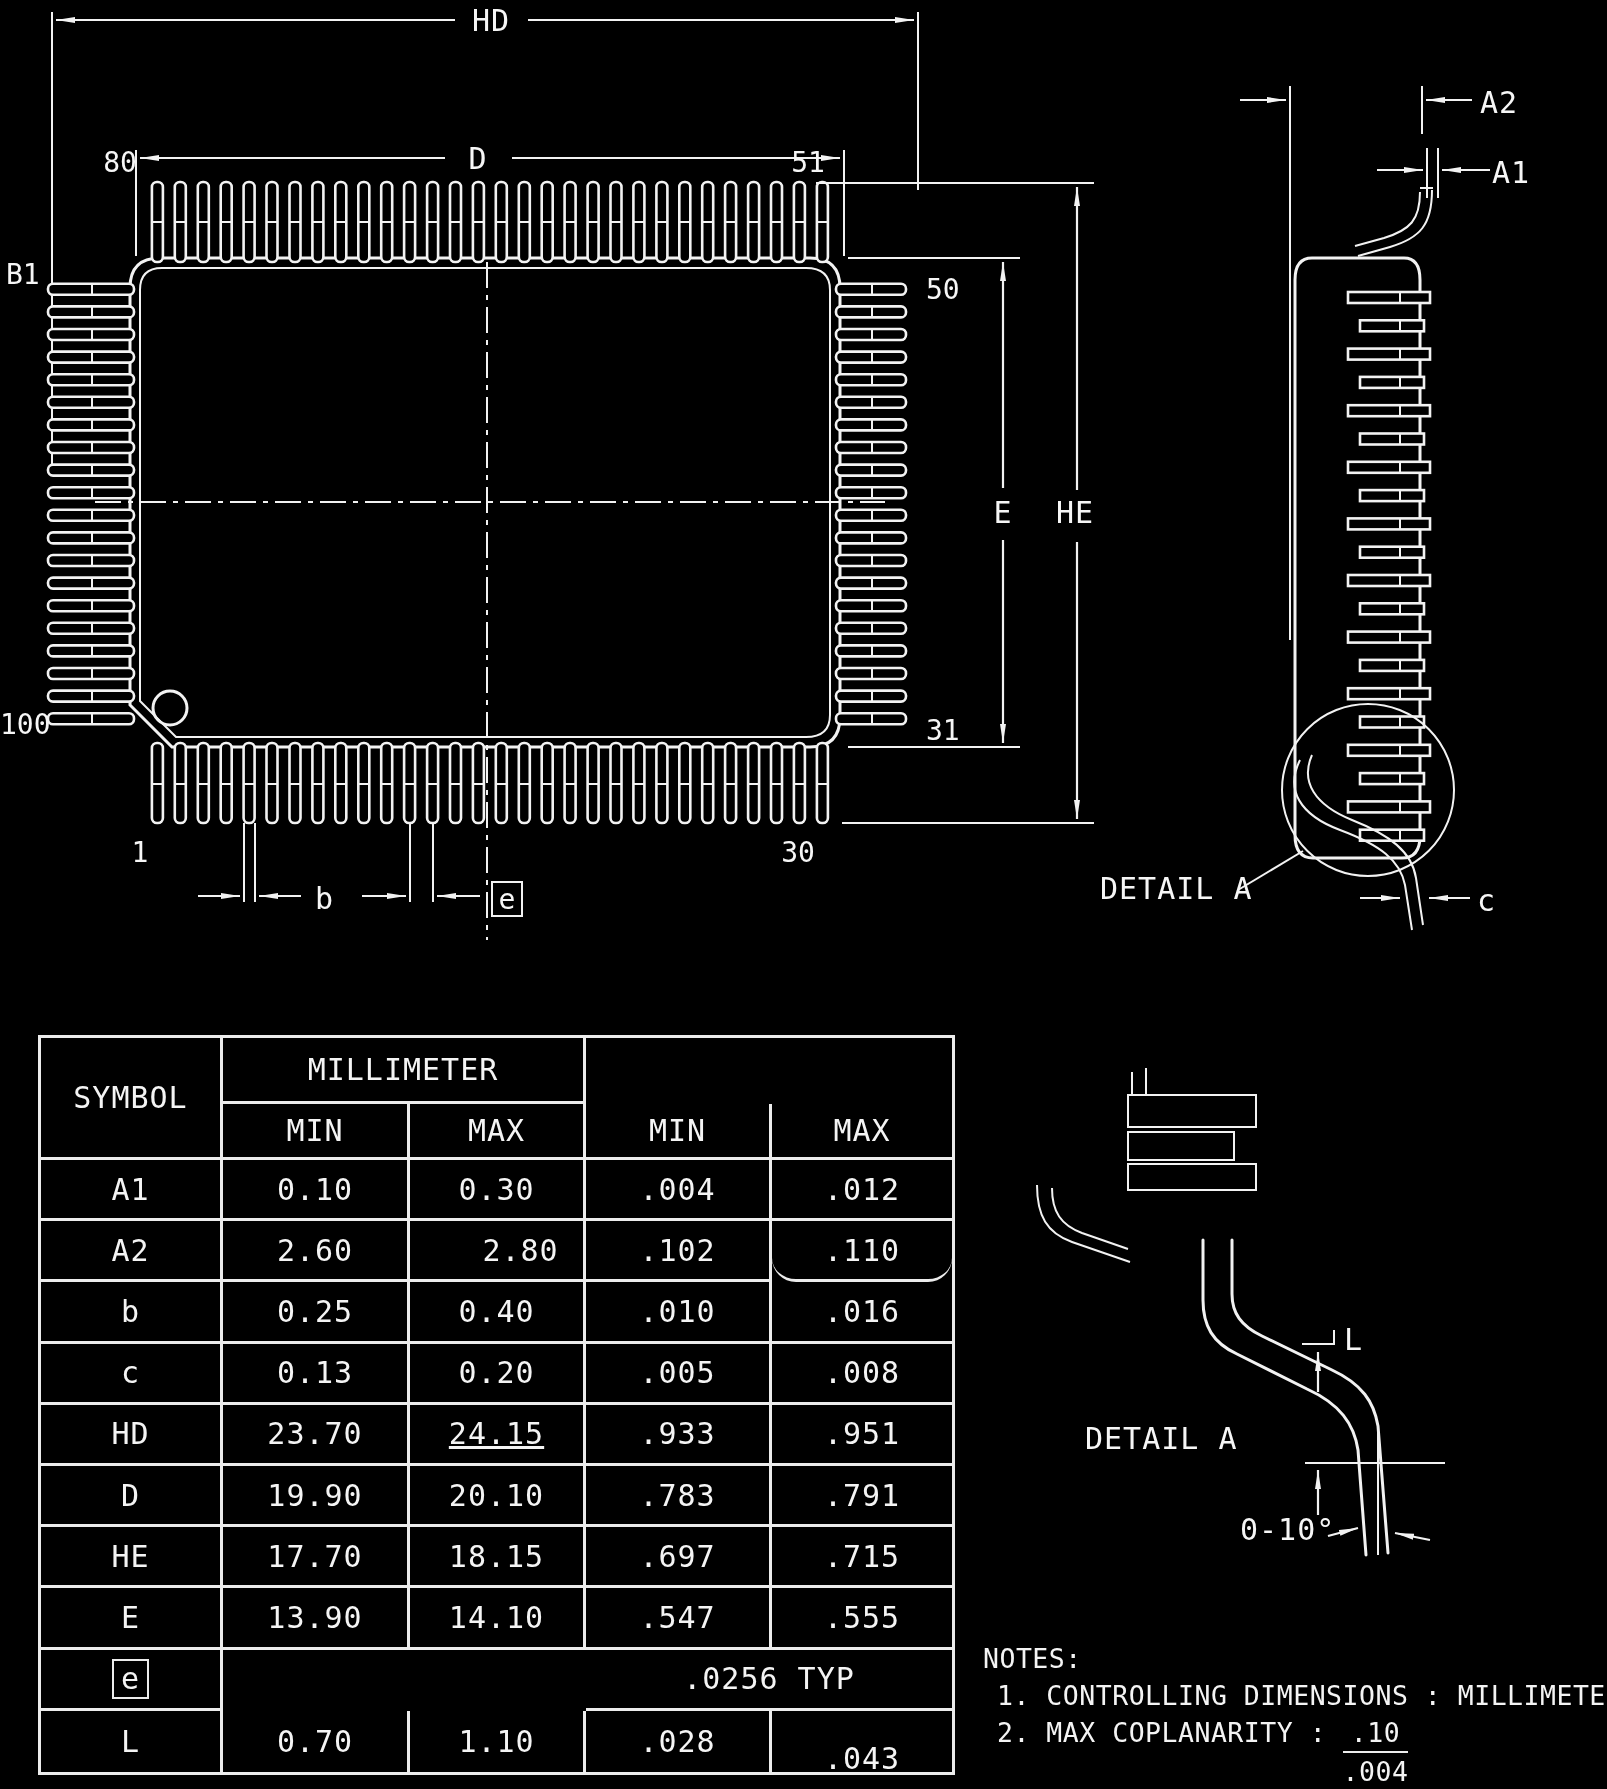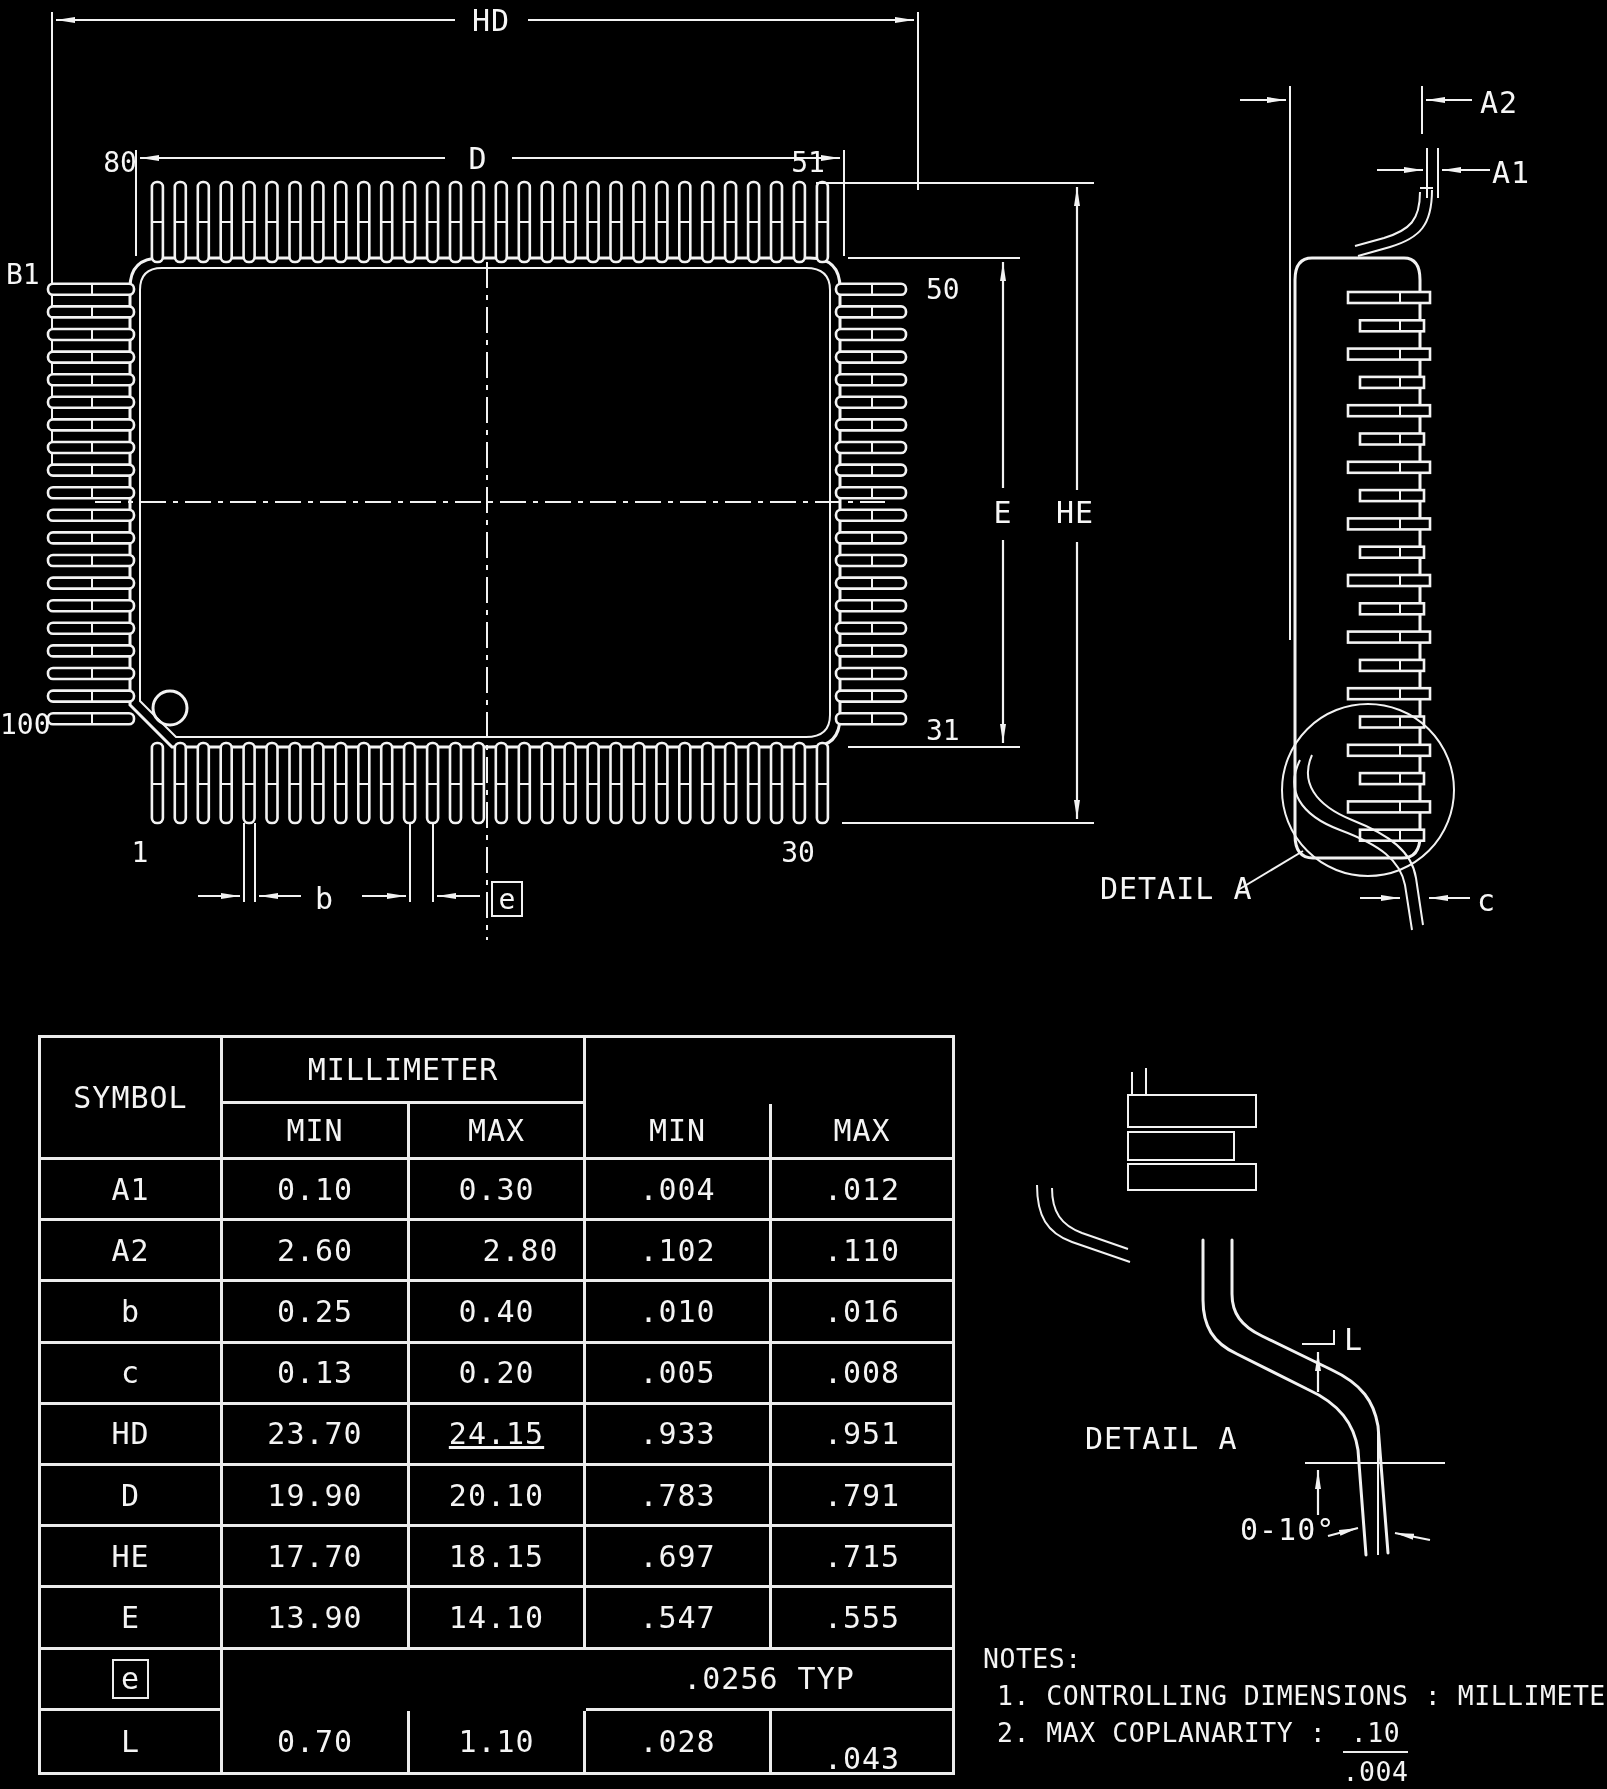--- a/index.html
+++ b/index.html
@@ -442,21 +442,21 @@
 
 <div class="tc" style="grid-area: 3 / 1;">A1</div>
       <div class="tc" style="grid-area: 3 / 2;">0.10</div>
       <div class="tc" style="grid-area: 3 / 3;">0.30</div>
       <div class="tc" style="grid-area: 3 / 4;">.004</div>
       <div class="tc nr" style="grid-area: 3 / 5;">.012</div>
       <div class="tc" style="grid-area: 4 / 1;">A2</div>
       <div class="tc" style="grid-area: 4 / 2;">2.60</div>
       <div class="tc" style="grid-area: 4 / 3; padding-left: 48px;">2.80</div>
       <div class="tc" style="grid-area: 4 / 4;">.102</div>
-      <div class="tc nr" style="grid-area: 4 / 5;">.110</div>
+      <div class="tc nr" style="grid-area: 4 / 5; border-radius: 24px;">.110</div>
       <div class="tc" style="grid-area: 5 / 1;">b</div>
       <div class="tc" style="grid-area: 5 / 2;">0.25</div>
       <div class="tc" style="grid-area: 5 / 3;">0.40</div>
       <div class="tc" style="grid-area: 5 / 4;">.010</div>
       <div class="tc nr" style="grid-area: 5 / 5;">.016</div>
       <div class="tc" style="grid-area: 6 / 1;">c</div>
       <div class="tc" style="grid-area: 6 / 2;">0.13</div>
       <div class="tc" style="grid-area: 6 / 3;">0.20</div>
       <div class="tc" style="grid-area: 6 / 4;">.005</div>
       <div class="tc nr" style="grid-area: 6 / 5;">.008</div>

